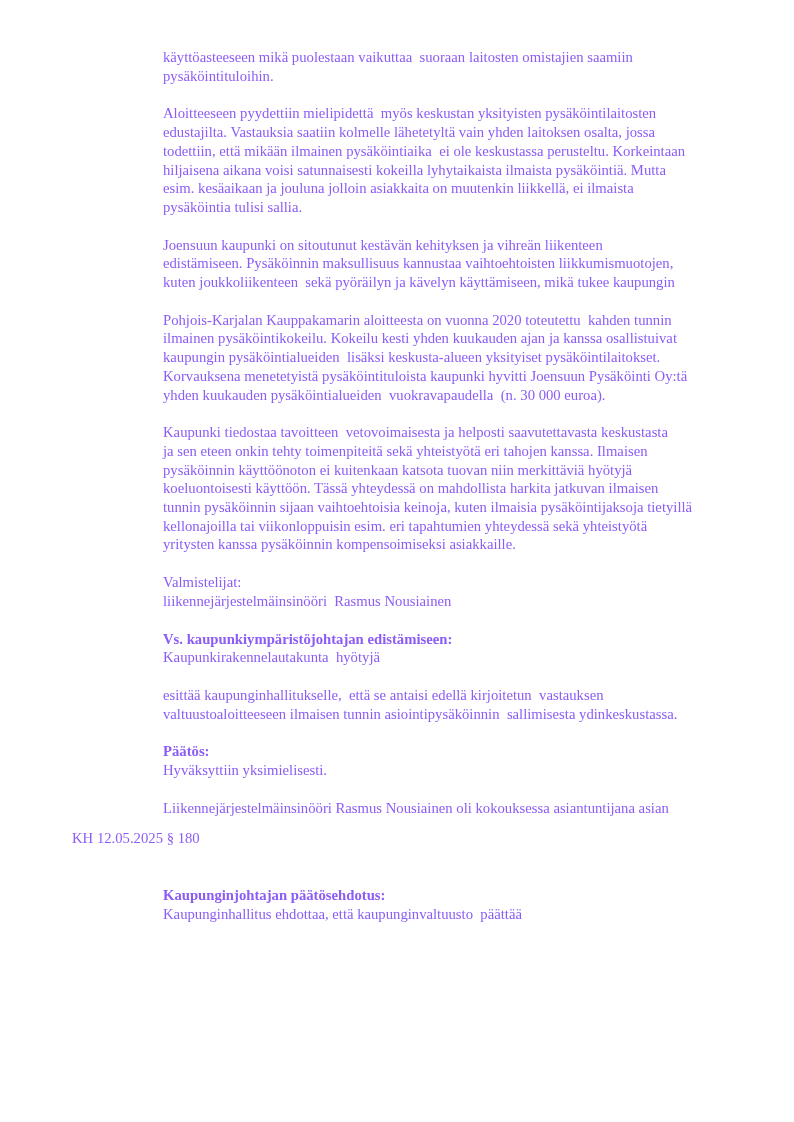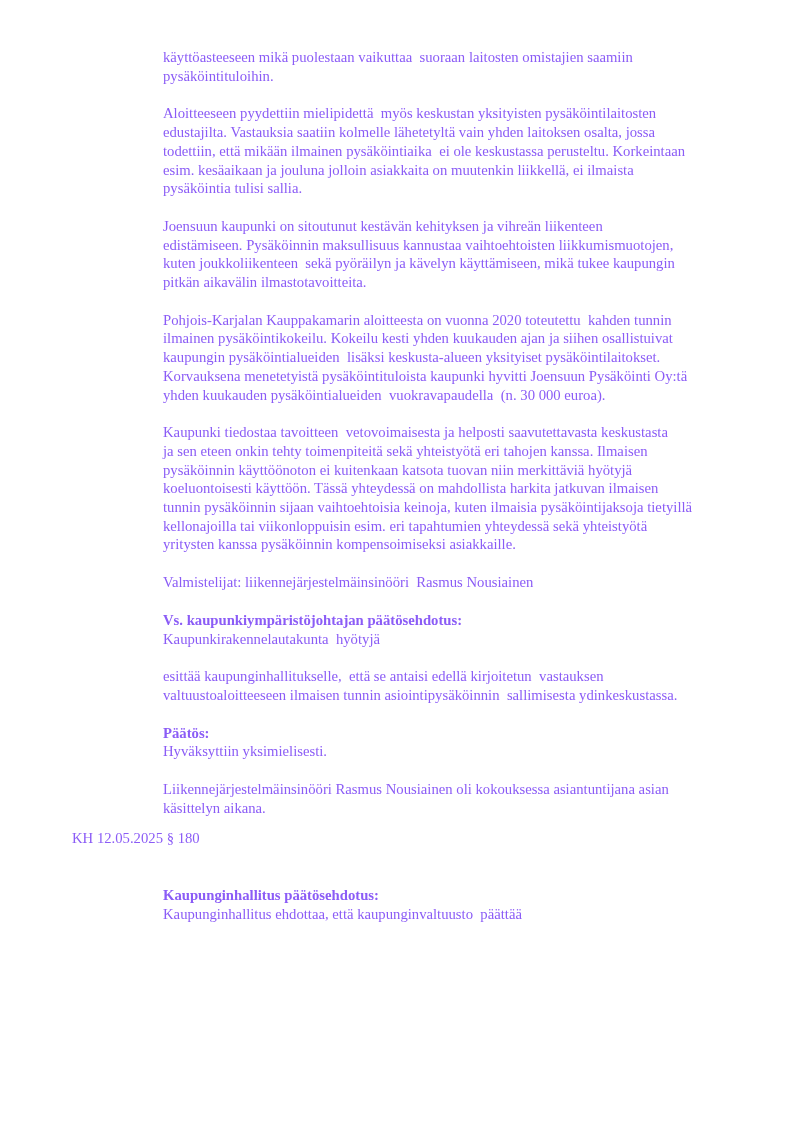--- a/index.html
+++ b/index.html
@@ -52,72 +52,71 @@
 <div class="page">
   <div id="content">
       <div class="block paragraph" style="margin-top: 0px;">
         <div class="line">käyttöasteeseen mikä puolestaan vaikuttaa  suoraan laitosten omistajien saamiin</div>
         <div class="line">pysäköintituloihin.</div>
       </div>
       <div class="block paragraph" style="margin-top: 19px;">
         <div class="line">Aloitteeseen pyydettiin mielipidettä  myös keskustan yksityisten pysäköintilaitosten</div>
         <div class="line">edustajilta. Vastauksia saatiin kolmelle lähetetyltä vain yhden laitoksen osalta, jossa</div>
         <div class="line">todettiin, että mikään ilmainen pysäköintiaika  ei ole keskustassa perusteltu. Korkeintaan</div>
+        <div class="line">hiljaisena aikana voisi satunnaisesti kokeilla lyhytaikaista ilmaista pysäköintiä. Mutta</div>
         <div class="line">esim. kesäaikaan ja jouluna jolloin asiakkaita on muutenkin liikkellä, ei ilmaista</div>
         <div class="line">pysäköintia tulisi sallia.</div>
       </div>
       <div class="block paragraph" style="margin-top: 19px;">
         <div class="line">Joensuun kaupunki on sitoutunut kestävän kehityksen ja vihreän liikenteen</div>
         <div class="line">edistämiseen. Pysäköinnin maksullisuus kannustaa vaihtoehtoisten liikkumismuotojen,</div>
         <div class="line">kuten joukkoliikenteen  sekä pyöräilyn ja kävelyn käyttämiseen, mikä tukee kaupungin</div>
-        <div class="line">pitkän aikavälin ilmastotavoitteita.</div>
       </div>
       <div class="block paragraph" style="margin-top: 19px;">
         <div class="line">Pohjois-Karjalan Kauppakamarin aloitteesta on vuonna 2020 toteutettu  kahden tunnin</div>
-        <div class="line">ilmainen pysäköintikokeilu. Kokeilu kesti yhden kuukauden ajan ja siihen osallistuivat</div>
+        <div class="line">ilmainen pysäköintikokeilu. Kokeilu kesti yhden kuukauden ajan ja kanssa osallistuivat</div>
         <div class="line">kaupungin pysäköintialueiden  lisäksi keskusta-alueen yksityiset pysäköintilaitokset.</div>
         <div class="line">Korvauksena menetetyistä pysäköintituloista kaupunki hyvitti Joensuun Pysäköinti Oy:tä</div>
         <div class="line">yhden kuukauden pysäköintialueiden  vuokravapaudella  (n. 30 000 euroa).</div>
       </div>
       <div class="block paragraph" style="margin-top: 19px;">
         <div class="line">Kaupunki tiedostaa tavoitteen  vetovoimaisesta ja helposti saavutettavasta keskustasta</div>
         <div class="line">ja sen eteen onkin tehty toimenpiteitä sekä yhteistyötä eri tahojen kanssa. Ilmaisen</div>
         <div class="line">pysäköinnin käyttöönoton ei kuitenkaan katsota tuovan niin merkittäviä hyötyjä</div>
         <div class="line">koeluontoisesti käyttöön. Tässä yhteydessä on mahdollista harkita jatkuvan ilmaisen</div>
         <div class="line">tunnin pysäköinnin sijaan vaihtoehtoisia keinoja, kuten ilmaisia pysäköintijaksoja tietyillä</div>
         <div class="line">kellonajoilla tai viikonloppuisin esim. eri tapahtumien yhteydessä sekä yhteistyötä</div>
         <div class="line">yritysten kanssa pysäköinnin kompensoimiseksi asiakkaille.</div>
       </div>
-      <div class="block preparers" style="margin-top: 19px;">
+      <div class="block preparers" style="margin-top: 19px; flex-direction: column;">
         <span class="preparers-label">Valmistelijat: </span>
         <span class="preparers-lines">
           <div class="line">liikennejärjestelmäinsinööri  Rasmus Nousiainen</div>
         </span>
       </div>
       <div class="block heading" style="margin-top: 19px;">
-        <div class="line">Vs. kaupunkiympäristöjohtajan päätösehdotus:</div>
+        <div class="line">Vs. kaupunkiympäristöjohtajan edistämiseen:</div>
       </div>
       <div class="block paragraph" style="margin-top: 0px;">
         <div class="line">Kaupunkirakennelautakunta  hyötyjä</div>
       </div>
       <div class="block paragraph" style="margin-top: 19px;">
         <div class="line">esittää kaupunginhallitukselle,  että se antaisi edellä kirjoitetun  vastauksen</div>
         <div class="line">valtuustoaloitteeseen ilmaisen tunnin asiointipysäköinnin  sallimisesta ydinkeskustassa.</div>
       </div>
       <div class="block heading" style="margin-top: 19px;">
         <div class="line">Päätös:</div>
       </div>
       <div class="block paragraph" style="margin-top: 0px;">
         <div class="line">Hyväksyttiin yksimielisesti.</div>
       </div>
       <div class="block paragraph" style="margin-top: 19px;">
         <div class="line">Liikennejärjestelmäinsinööri Rasmus Nousiainen oli kokouksessa asiantuntijana asian</div>
-        <div class="line">käsittelyn aikana.</div>
       </div>
       <div class="block margin-note" style="margin-top: 11px;"><div class="line">KH 12.05.2025 § 180</div></div>
       <div class="block heading" style="margin-top: 39px;">
-        <div class="line">Kaupunginhallitus päätösehdotus:</div>
+        <div class="line">Kaupunginjohtajan päätösehdotus:</div>
       </div>
       <div class="block paragraph" style="margin-top: 0px;">
         <div class="line">Kaupunginhallitus ehdottaa, että kaupunginvaltuusto  päättää</div>
       </div>
     </div>
 </div>
 
 </body></html>

